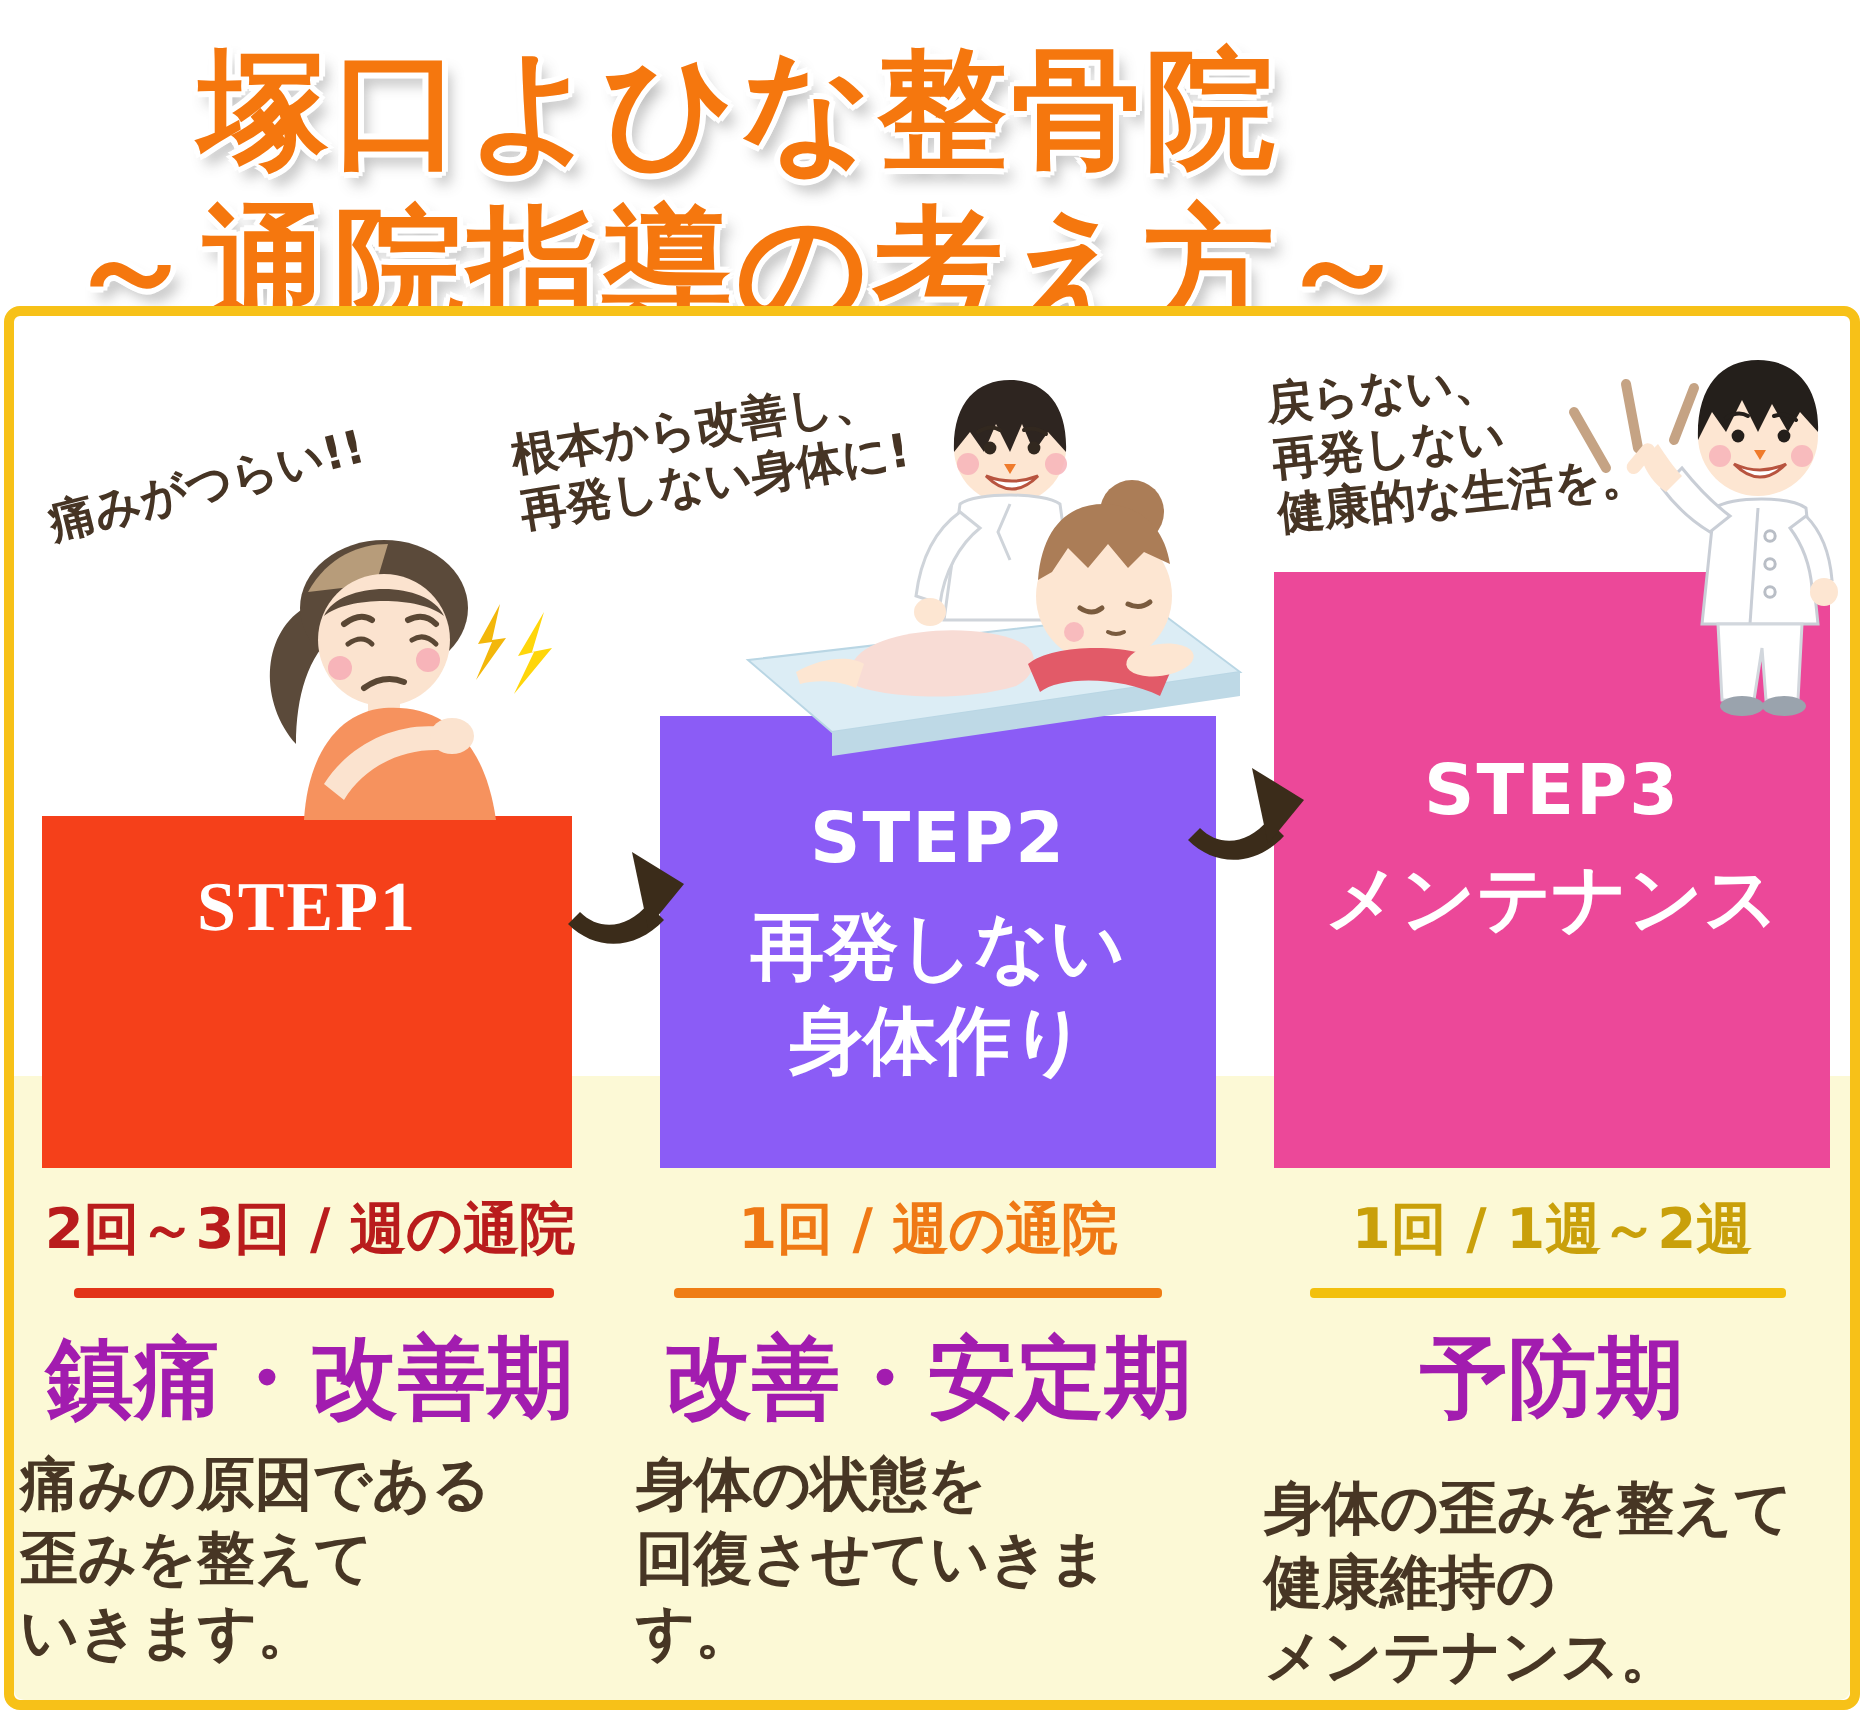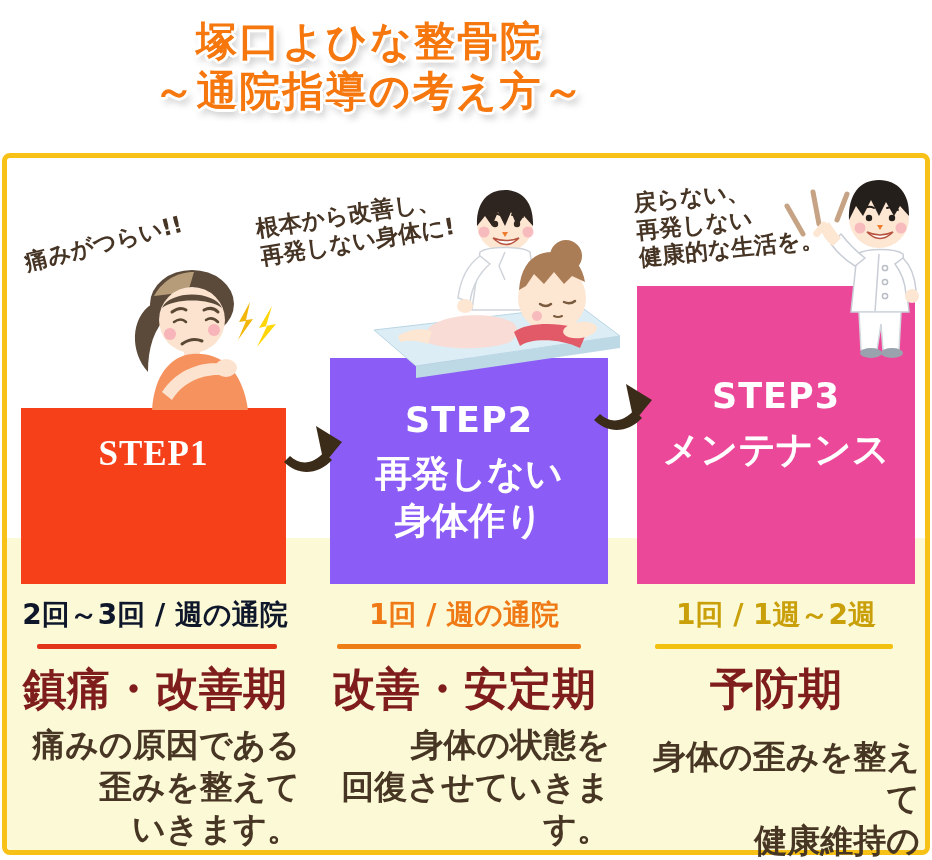--- a/index.html
+++ b/index.html
@@ -1,20 +1,20 @@
 <!DOCTYPE html>
 <html><head>
 <meta charset="utf-8">
 <style>
   html,body{margin:0;padding:0;background:#ffffff;}
   #stage{position:relative;width:932px;height:860px;background:#ffffff;overflow:hidden;
          font-family:"DejaVu Sans","Liberation Sans",sans-serif;}
   
   .title{position:absolute;left:0;top:16px;width:739px;text-align:center;
-         font-weight:900;font-size:41px;line-height:1.22;letter-spacing:2px;
+         font-weight:900;font-size:65px;line-height:1.22;letter-spacing:2px;
          text-shadow:2px 2px 0 #fff,-2px -2px 0 #fff,2px -2px 0 #fff,-2px 2px 0 #fff,
                      0 3px 0 #fff,0 -3px 0 #fff,3px 0 0 #fff,-3px 0 0 #fff,
                      4px 6px 7px rgba(60,60,60,.35);}
   
   #panel{position:absolute;left:2px;top:153px;width:928px;height:702px;box-sizing:border-box;
          border:5px solid #f7c118;border-radius:8px;background:#ffffff;}
   #band{position:absolute;left:7px;top:538px;width:918px;height:312px;border-radius:0 0 5px 5px;}
   
   .bar{position:absolute;text-align:center;color:#ffffff;font-weight:900;}
   #bar1{left:21px; top:408px;width:265px;height:176px;padding-top:26px;box-sizing:border-box;}
@@ -32,26 +32,26 @@
   .art{position:absolute;}
   
   .freq{position:absolute;top:596px;font-weight:800;font-size:28px;text-align:center;}
   #freq1{left:10px; width:290px;}
   #freq2{left:318px;width:292px;}
   #freq3{left:632px;width:288px;}
   .rule{position:absolute;top:644px;height:5px;border-radius:2px;}
   #rule1{left:37px; width:240px;}
   #rule2{left:337px;width:244px;}
   #rule3{left:655px;width:238px;}
-  .phase{position:absolute;top:660px;font-weight:900;font-size:44px;color:#7f1d1d;text-align:center;}
+  .phase{position:absolute;top:660px;font-weight:900;font-size:44px;color:#a21caf;text-align:center;}
   #phase1{left:10px; width:290px;}
   #phase2{left:318px;width:292px;}
   #phase3{left:632px;width:288px;}
-  .desc{position:absolute;top:724px;font-weight:700;font-size:33px;line-height:1.28;color:#473624;
-        text-align:right;white-space:pre-line;}
+  .desc{position:absolute;top:724px;font-weight:700;font-size:29px;line-height:1.28;color:#473624;
+        text-align:left;white-space:pre-line;}
   #desc1{left:10px; width:290px;}
   #desc2{left:318px;width:292px;}
   #desc3{left:632px;width:288px;margin-top:12px;}
 </style>
 </head>
 <body>
 
 <div id="stage">
 
   <div class="title" style="color: rgb(245, 119, 14);">
@@ -169,21 +169,21 @@
     <ellipse cx="117" cy="191" rx="11" ry="5" fill="#9aa3ad"></ellipse>
   </svg>
 
   <div class="annotation" id="anno1">痛みがつらい!!</div>
   <div class="annotation" id="anno2">根本から改善し、
 再発しない身体に!</div>
   <div class="annotation" id="anno3">戻らない、
 再発しない
 健康的な生活を。</div>
 
-  <div class="freq" id="freq1" style="color: #0f172a;">2回～3回 / 週の通院</div>
+  <div class="freq" id="freq1" style="color: #b91c1c;">2回～3回 / 週の通院</div>
   <div class="freq" id="freq2" style="color: rgb(239, 121, 21);">1回 / 週の通院</div>
   <div class="freq" id="freq3" style="color: rgb(201, 160, 10);">1回 / 1週～2週</div>
 
   <div class="rule" id="rule1" style="background-color: rgb(226, 52, 24);"></div>
   <div class="rule" id="rule2" style="background-color: rgb(239, 125, 21);"></div>
   <div class="rule" id="rule3" style="background-color: rgb(242, 192, 14);"></div>
 
   <div class="phase" id="phase1">鎮痛・改善期</div>
   <div class="phase" id="phase3">予防期</div>
   <div class="phase" id="phase2">改善・安定期</div>

